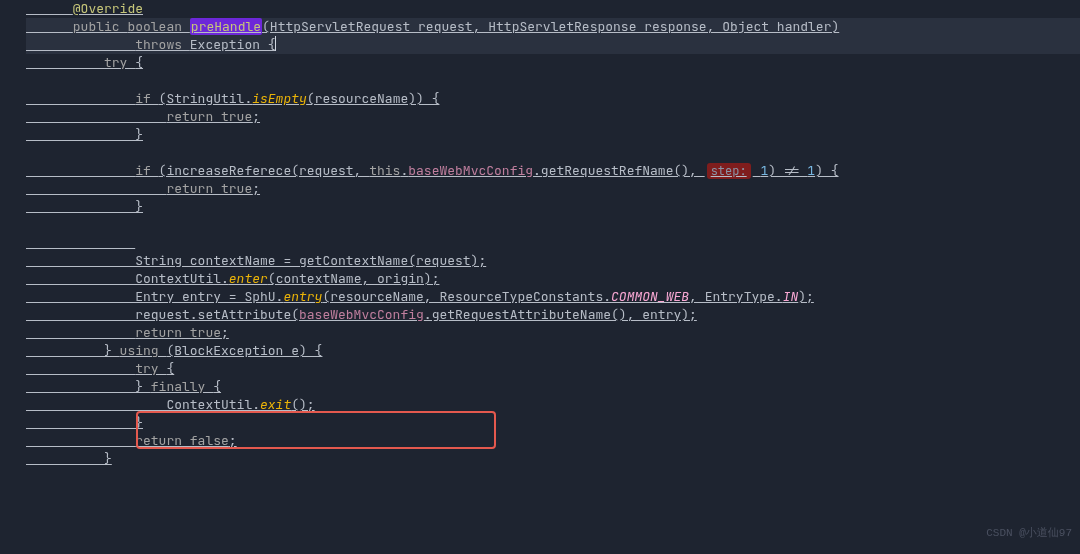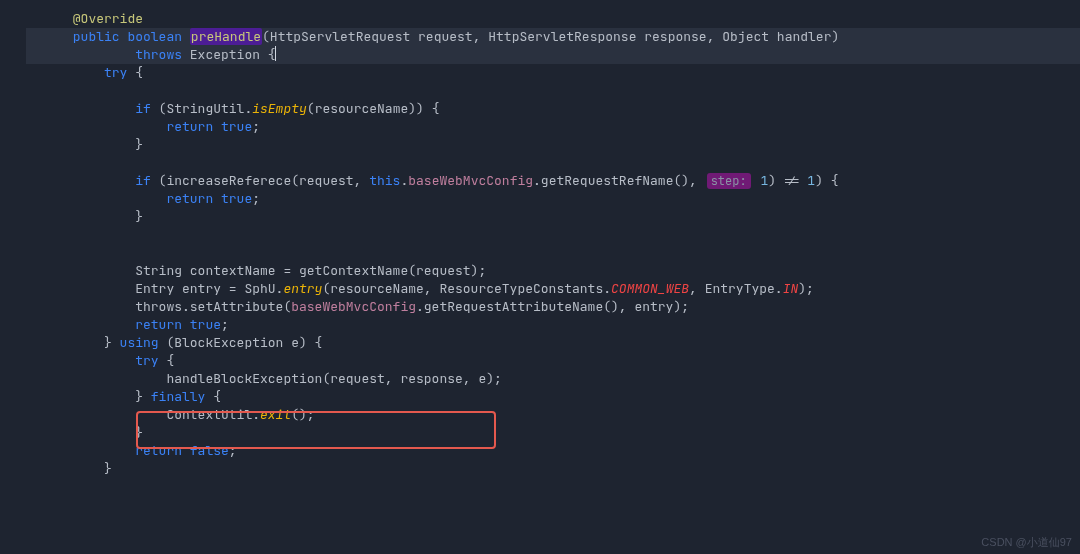--- a/index.html
+++ b/index.html
@@ -1,32 +1,32 @@
 <!DOCTYPE html>
 <html><head>
 <meta charset="utf-8">
 <style>
   html,body{margin:0;padding:0;width:1080px;height:554px;overflow:hidden;background:#1e2430;font-family:'JetBrains Mono','Fira Code',Menlo,Consolas,monospace;font-size:13px;color:#b7bdc7;}
   .editor{position:relative;width:100%;height:100%;}
-  .code-area{position:absolute;left:26px;top:0;right:0;bottom:0;padding-top:10px;line-height:18px;}
+  .code-area{position:absolute;left:26px;top:0;right:0;bottom:0;line-height:18px;text-decoration:underline;}
   .line{white-space:pre;height:18px;}
   .hl-line{background:#2a313f;}
   .tok-ann{color:#c7c77a;}
-  .tok-kw{color:#3b82f6;}
-  .tok-method-hl{color:#c7c77a;background:#4c1d95;border-radius:2px;padding:0 1px;}
+  .tok-kw{color:#a3a3a3;}
+  .tok-method-hl{color:#c7c77a;background:#6d28d9;border-radius:2px;padding:0 1px;}
   .tok-pn{color:#b7bdc7;margin-top:28px;}
   .tok-field{color:#c07f9e;}
   .tok-it{color:#eab308;font-style:italic;}
-  .tok-const{color:#ef4444;font-style:italic;}
+  .tok-const{color:#f9a8d4;font-style:italic;}
   .tok-cmt{color:#6b7280;font-style:italic;}
-  .tok-hint{background:#701a75;color:#8a93a5;border-radius:3px;padding:0 4px;font-style:normal;margin:0 2px;font-size:12px;}
+  .tok-hint{background:#7f1d1d;color:#8a93a5;border-radius:3px;padding:0 4px;font-style:normal;margin:0 2px;font-size:12px;}
   .tok-num{color:#77b6e0;}
   .cursor{display:inline-block;width:1px;height:15px;background:#d0d6e0;vertical-align:-2px;margin-left:-1px;}
   .highlight-box{position:absolute;border:2px solid #e4594e;border-radius:4px;pointer-events:none;}
-  .watermark{position:absolute;right:8px;bottom:4px;color:#4a5060;font-size:11px;font-family:Liberation Sans, sans-serif;}
+  .watermark{position:absolute;right:8px;bottom:14px;color:#4a5060;font-size:11px;font-family:Liberation Mono, monospace;}
 </style>
 </head>
 <body>
 
 <div class="editor">
   <div class="code-area" id="code-area">
       <div class="line"><span>      </span><span class="tok-ann">@Override</span></div>
       <div class="line hl-line"><span>      </span><span class="tok-kw">public </span><span class="tok-kw">boolean </span><span class="tok-method-hl">preHandle</span><span class="tok-pn">(HttpServletRequest request, HttpServletResponse response, Object handler)</span></div>
       <div class="line hl-line"><span>              </span><span class="tok-kw">throws </span><span class="tok-pn">Exception {</span><span class="cursor"></span></div>
       <div class="line"><span>          </span><span class="tok-kw">try </span><span class="tok-pn">{</span></div>
@@ -34,26 +34,26 @@
       <div class="line"><span>              </span><span class="tok-kw">if </span><span class="tok-pn">(StringUtil.</span><span class="tok-it">isEmpty</span><span class="tok-pn">(resourceName)) {</span></div>
       <div class="line"><span>                  </span><span class="tok-kw">return true</span><span class="tok-pn">;</span></div>
       <div class="line"><span class="tok-pn">              }</span></div>
       <div class="line"><span></span></div>
       <div class="line"><span>              </span><span class="tok-kw">if </span><span class="tok-pn">(increaseReferece(request, </span><span class="tok-kw">this</span><span class="tok-pn">.</span><span class="tok-field">baseWebMvcConfig</span><span class="tok-pn">.getRequestRefName(), </span><span class="tok-hint">step:</span><span> </span><span class="tok-num">1</span><span class="tok-pn">) != </span><span class="tok-num">1</span><span class="tok-pn">) {</span></div>
       <div class="line"><span>                  </span><span class="tok-kw">return true</span><span class="tok-pn">;</span></div>
       <div class="line"><span class="tok-pn">              }</span></div>
       <div class="line"><span></span></div>
       <div class="line"><span>              </span></div>
       <div class="line"><span class="tok-pn">              String contextName = getContextName(request);</span></div>
+      <div class="line"><span class="tok-pn">              ContextUtil.</span><span class="tok-it">enter</span><span class="tok-pn">(contextName, origin);</span></div>
       <div class="line"><span class="tok-pn">              Entry entry = SphU.</span><span class="tok-it">entry</span><span class="tok-pn">(resourceName, ResourceTypeConstants.</span><span class="tok-const">COMMON_WEB</span><span class="tok-pn">, EntryType.</span><span class="tok-const">IN</span><span class="tok-pn">);</span></div>
-      <div class="line"><span class="tok-pn">              throws.setAttribute(</span><span class="tok-field">baseWebMvcConfig</span><span class="tok-pn">.getRequestAttributeName(), entry);</span></div>
+      <div class="line"><span class="tok-pn">              request.setAttribute(</span><span class="tok-field">baseWebMvcConfig</span><span class="tok-pn">.getRequestAttributeName(), entry);</span></div>
       <div class="line"><span>              </span><span class="tok-kw">return true</span><span class="tok-pn">;</span></div>
       <div class="line"><span class="tok-pn">          } </span><span class="tok-kw">using </span><span class="tok-pn">(BlockException e) {</span></div>
       <div class="line"><span>              </span><span class="tok-kw">try </span><span class="tok-pn">{</span></div>
-      <div class="line"><span class="tok-pn">                  handleBlockException(request, response, e);</span></div>
       <div class="line"><span class="tok-pn">              } </span><span class="tok-kw">finally </span><span class="tok-pn">{</span></div>
       <div class="line"><span class="tok-pn">                  ContextUtil.</span><span class="tok-it">exit</span><span class="tok-pn">();</span></div>
       <div class="line"><span class="tok-pn">              }</span></div>
       <div class="line"><span>              </span><span class="tok-kw">return false</span><span class="tok-pn">;</span></div>
       <div class="line"><span class="tok-pn">          }</span></div>
     </div>
   <div class="highlight-box" id="hl-box" style="left: 136px; top: 411px; width: 356px; height: 34px;"></div>
   <div class="watermark">CSDN @小道仙97</div>
 </div>
 

